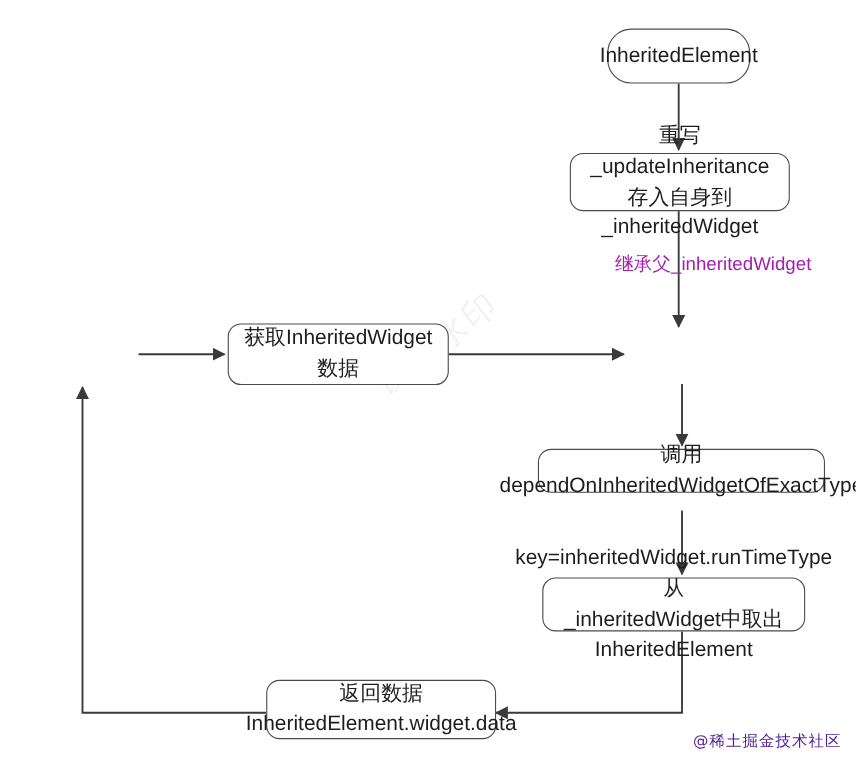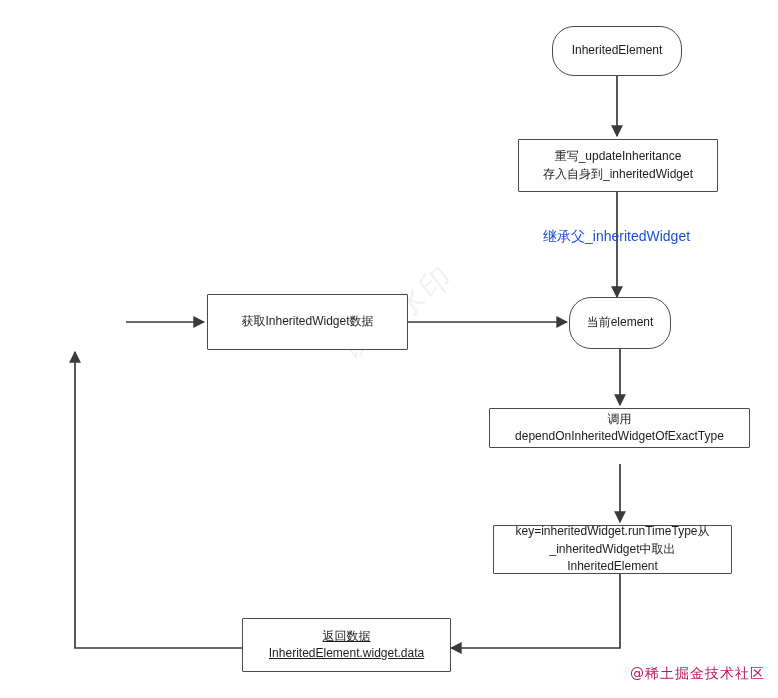--- a/index.html
+++ b/index.html
@@ -27,57 +27,58 @@
   .node {
     position: absolute;
     box-sizing: border-box;
     background: #fefefe;
     border: 1.6px solid #4a4a4a;
     display: flex;
     align-items: center;
     justify-content: center;
     text-align: center;
     color: #1d1d1d;
-    font-size: 12px;
+    font-size: 19px;
     line-height: 1.45;
     white-space: pre-line;
     z-index: 3;
   }
   .node.rounded {
     border-radius: 22px;
   }
   .node.rect {
-    border-radius: 1px;
+    border-radius: 12px;
   }
   .node-label {
     display: block;
     padding: 0 6px;
     white-space: pre-line;
   }
   .edge-label {
     position: absolute;
-    font-size: 14px;
-    color: #1d4ed8;
+    font-size: 17px;
+    color: #a21caf;
     white-space: nowrap;
     z-index: 4;
+    margin-left: 16px;
   }
   .watermark-diag {
     position: absolute;
     font-size: 30px;
     color: rgba(0,0,0,0.055);
     transform: rotate(-38deg);
     letter-spacing: 3px;
     user-select: none;
     z-index: 1;
     font-family: "DejaVu Sans", sans-serif;
   }
   .watermark-corner {
     position: absolute;
     font-size: 14px;
-    color: #be185d;
+    color: #4c1d95;
     letter-spacing: 1px;
     z-index: 2;
     font-family: "DejaVu Sans", sans-serif;
   }
 </style>
 </head>
 <body>
 
 <div id="canvas">
 
@@ -116,35 +117,32 @@
 存入自身到_inheritedWidget</span>
   </div>
 
   <div class="edge-label" style="left:543px; top:228px;">继承父_inheritedWidget</div>
 
 
   <div class="node rect" style="left:207px; top:294px; width:201px; height:56px;">
     <span class="node-label">获取InheritedWidget数据</span>
   </div>
 
-  <div class="node rounded" style="left:569px; top:297px; width:102px; height:52px;">
-    <span class="node-label">当前element</span>
-  </div>
 
   <div class="node rect" style="left:489px; top:408px; width:261px; height:40px;">
     <span class="node-label">调用
 dependOnInheritedWidgetOfExactType</span>
   </div>
 
   <div class="node rect" style="left:493px; top:525px; width:239px; height:49px;">
     <span class="node-label">key=inheritedWidget.runTimeType从
 _inheritedWidget中取出
 InheritedElement</span>
   </div>
 
-  <div class="node rect" style="left:242px; top:618px; width:209px; height:54px;text-decoration:underline;">
+  <div class="node rect" style="left:242px; top:618px; width:209px; height:54px;">
     <span class="node-label">返回数据
 InheritedElement.widget.data</span>
   </div>
 
   <div class="watermark-corner" style="left:630px; top:665px;">@稀土掘金技术社区</div>
 
 </div>
 
 </body></html>

